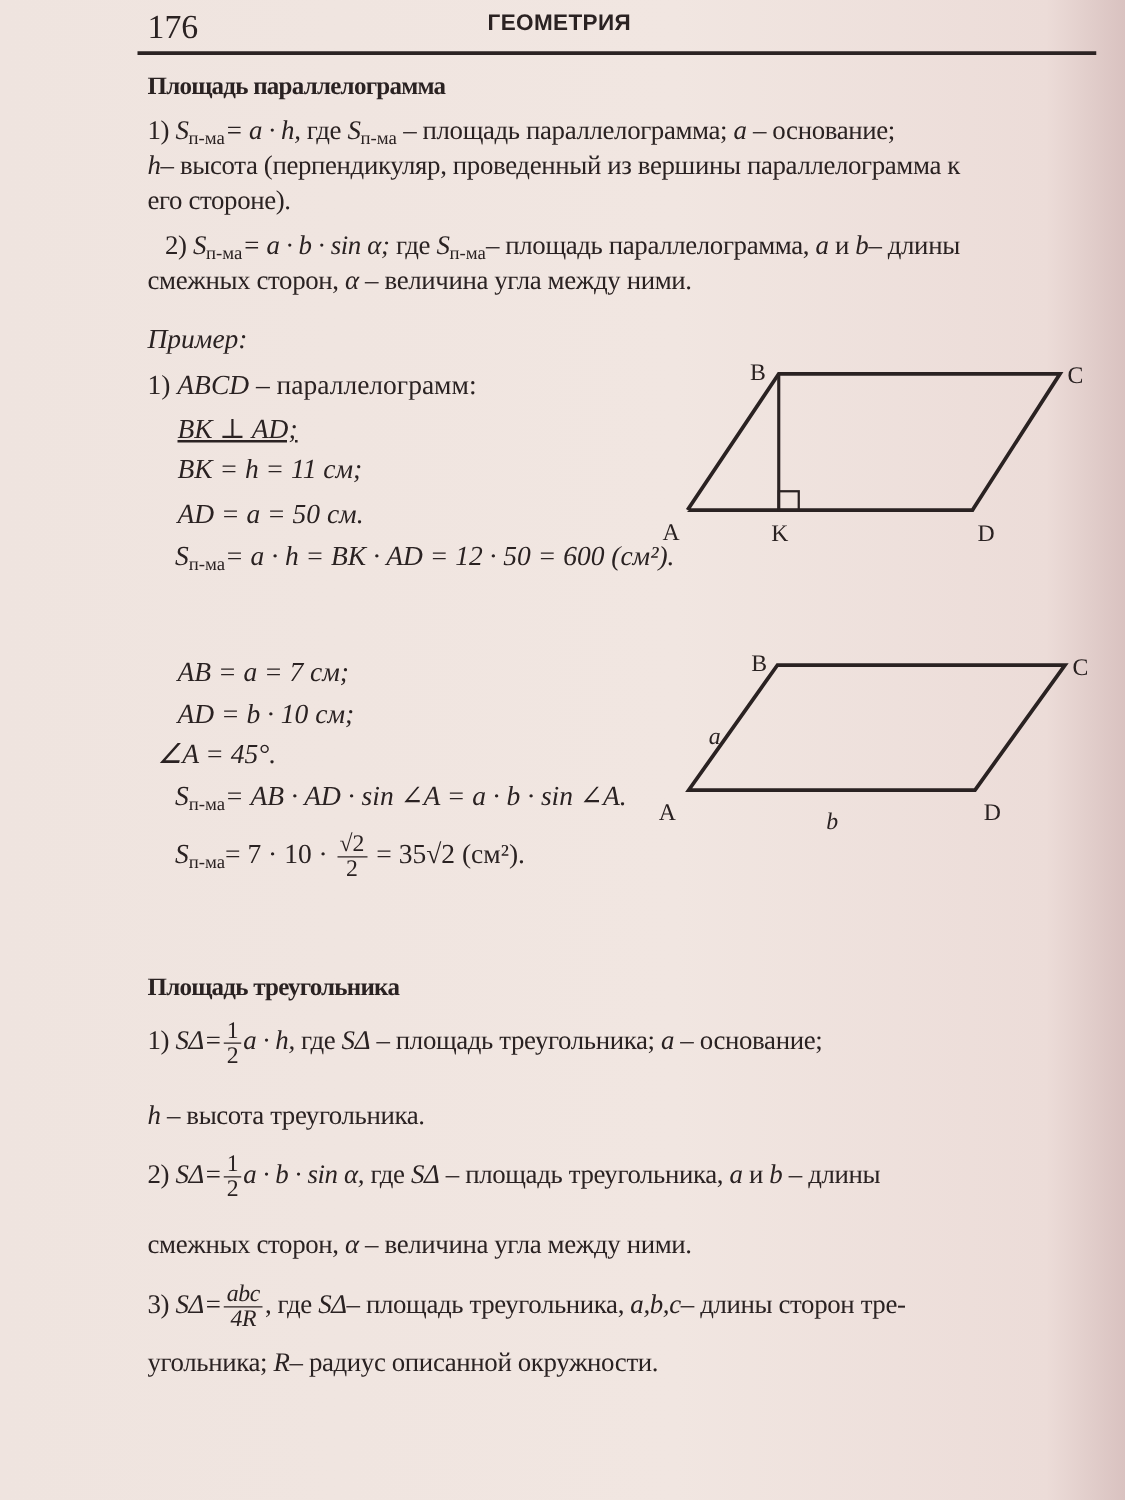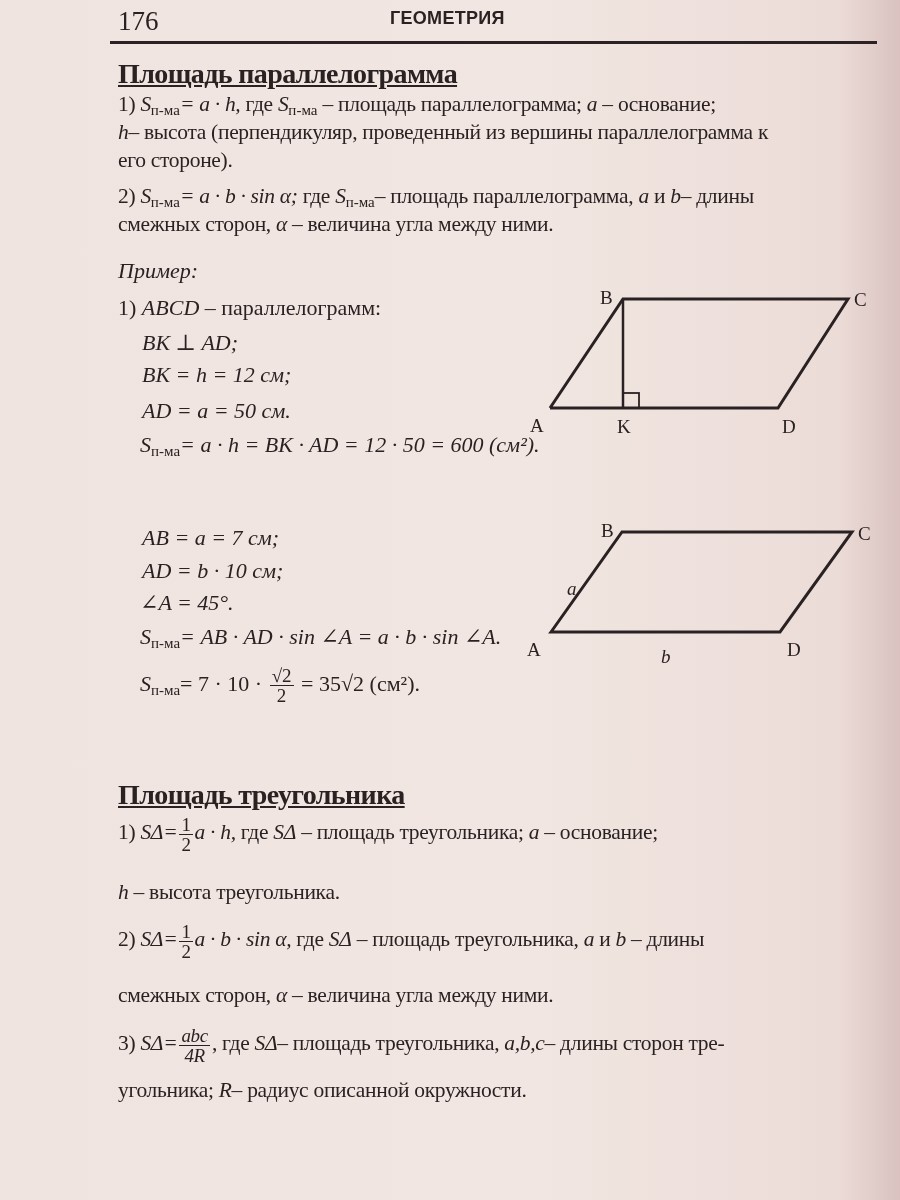--- a/index.html
+++ b/index.html
@@ -8,21 +8,21 @@
       background: linear-gradient(to right, #efe4df 0%, #f1e6e1 60%, #ecdcd8 93%, #d9c2c0 100%);
       font-family: "Liberation Serif", "DejaVu Serif", serif;
       color: #2a2222;
       position: relative;
     }
     .page { position: absolute; left: 0; top: 0; width: 900px; height: 1200px; }
     .abs { position: absolute; white-space: nowrap; }
     .hdr-num { left: 118px; top: 6px; font-size: 27px; font-family: "Liberation Serif", serif; }
     .hdr-title { left: 390px; top: 8px; font-size: 18px; font-weight: bold; font-family: "Liberation Sans", "DejaVu Sans", sans-serif; letter-spacing: 0.3px; }
     .hdr-rule { left: 110px; top: 41px; width: 767px; height: 3px; background: #2b2323; }
-    .sec-title { font-weight: bold; font-size: 28px; letter-spacing: -0.6px; text-decoration: underline; }
+    .sec-title { font-weight: bold; font-size: 20px; letter-spacing: -0.6px; }
     .txt { font-size: 21.5px; letter-spacing: -0.3px; }
     .ex { font-size: 22px; }
     i, .it { font-style: italic; }
     sub.sn { font-size: 15px; font-style: normal; vertical-align: -4px; letter-spacing: 0; }
     .frac { display: inline-block; vertical-align: middle; text-align: center; line-height: 1; margin: 0 2px; }
     .frac .n { display: block; padding: 0 2px; border-bottom: 1.5px solid #2a2222; font-size: 19px; }
     .frac .d { display: block; padding: 0 2px; font-size: 19px; }
     svg text { font-family: "Liberation Serif", serif; fill: #2a2222; }
   </style>
 </head>
@@ -43,21 +43,21 @@
     <i>S</i><sub class="sn">п-ма</sub>
     <span>– площадь параллелограмма;</span>
     <i>a</i>
     <span>– основание;</span>
   </div>
   <div class="abs txt" style="left:118px; top:120px;">
     <i>h</i><span>– высота (перпендикуляр, проведенный из вершины параллелограмма к</span>
   </div>
   <div class="abs txt" style="left:118px; top:148px;">его стороне).</div>
 
-  <div class="abs txt" style="left:118px; top:184px;text-align:right;">
+  <div class="abs txt" style="left:132px; top:184px;text-align:right;">
     <span>2)</span>
     <i>S</i><sub class="sn">п-ма</sub><i>= a · b · sin α;</i>
     <span>где</span>
     <i>S</i><sub class="sn">п-ма</sub><span>– площадь параллелограмма,</span>
     <i>a</i>
     <span>и</span>
     <i>b</i><span>– длины</span>
   </div>
   <div class="abs txt" style="left:118px; top:212px;">
     <span>смежных сторон,</span>
@@ -65,41 +65,41 @@
     <span>– величина угла между ними.</span>
   </div>
 
   <div class="abs ex it" style="left:118px; top:258px;">Пример:</div>
 
   <div class="abs ex" style="left:118px; top:295px;">
     <span>1)</span>
     <i>ABCD</i>
     <span>– параллелограмм:</span>
   </div>
-  <div class="abs ex it" style="left:142px; top:330px;">BK ⊥ AD;</div>
-  <div class="abs ex it" style="left:142px; top:362px;">BK = h = 12 см;</div>
+  <div class="abs ex it" style="left:142px; top:330px;text-decoration:underline;">BK ⊥ AD;</div>
+  <div class="abs ex it" style="left:142px; top:362px;">BK = h = 11 см;</div>
   <div class="abs ex it" style="left:142px; top:398px;">AD = a = 50 см.</div>
   <div class="abs ex" style="left:140px; top:432px;text-align:center;">
     <i>S</i><sub class="sn">п-ма</sub><i>= a · h = BK · AD = 12 · 50 = 600 (см²).</i>
   </div>
 
   <svg class="abs" style="left:520px; top:280px;" width="360" height="160">
     <polyline points="30,128 103,19 328,19 258,128 30,128" fill="none" stroke="#2a2222" stroke-width="3"></polyline>
     <line x1="103" y1="19" x2="103" y2="128" stroke="#2a2222" stroke-width="2.5"></line>
     <rect x="103" y="113" width="16" height="15" fill="none" stroke="#2a2222" stroke-width="1.8"></rect>
     <text x="80" y="24" font-size="19">B</text>
     <text x="334" y="26" font-size="19">C</text>
     <text x="10" y="152" font-size="19">A</text>
     <text x="97" y="153" font-size="19">K</text>
     <text x="262" y="153" font-size="19">D</text>
   </svg>
 
   <div class="abs ex it" style="left:142px; top:525px;">AB = a = 7 см;</div>
   <div class="abs ex it" style="left:142px; top:558px;font-style:italic;">AD = b · 10 см;</div>
-  <div class="abs ex it" style="left:140px; top:590px;">∠A = 45°.</div>
+  <div class="abs ex it" style="left:126px; top:590px;font-family:Liberation Serif, serif;">∠A = 45°.</div>
   <div class="abs ex" style="left:140px; top:624px;">
     <i>S</i><sub class="sn">п-ма</sub><i>= AB · AD · sin ∠A = a · b · sin ∠A.</i>
   </div>
   <div class="abs ex" style="left:140px; top:666px;">
     <i>S</i><sub class="sn">п-ма</sub><span>= 7 · 10 ·</span>
     <span class="frac"><span class="n">√2</span><span class="d">2</span></span>
     <span>= 35√2 (см²).</span>
   </div>
 
   <svg class="abs" style="left:515px; top:515px;" width="370" height="160">

